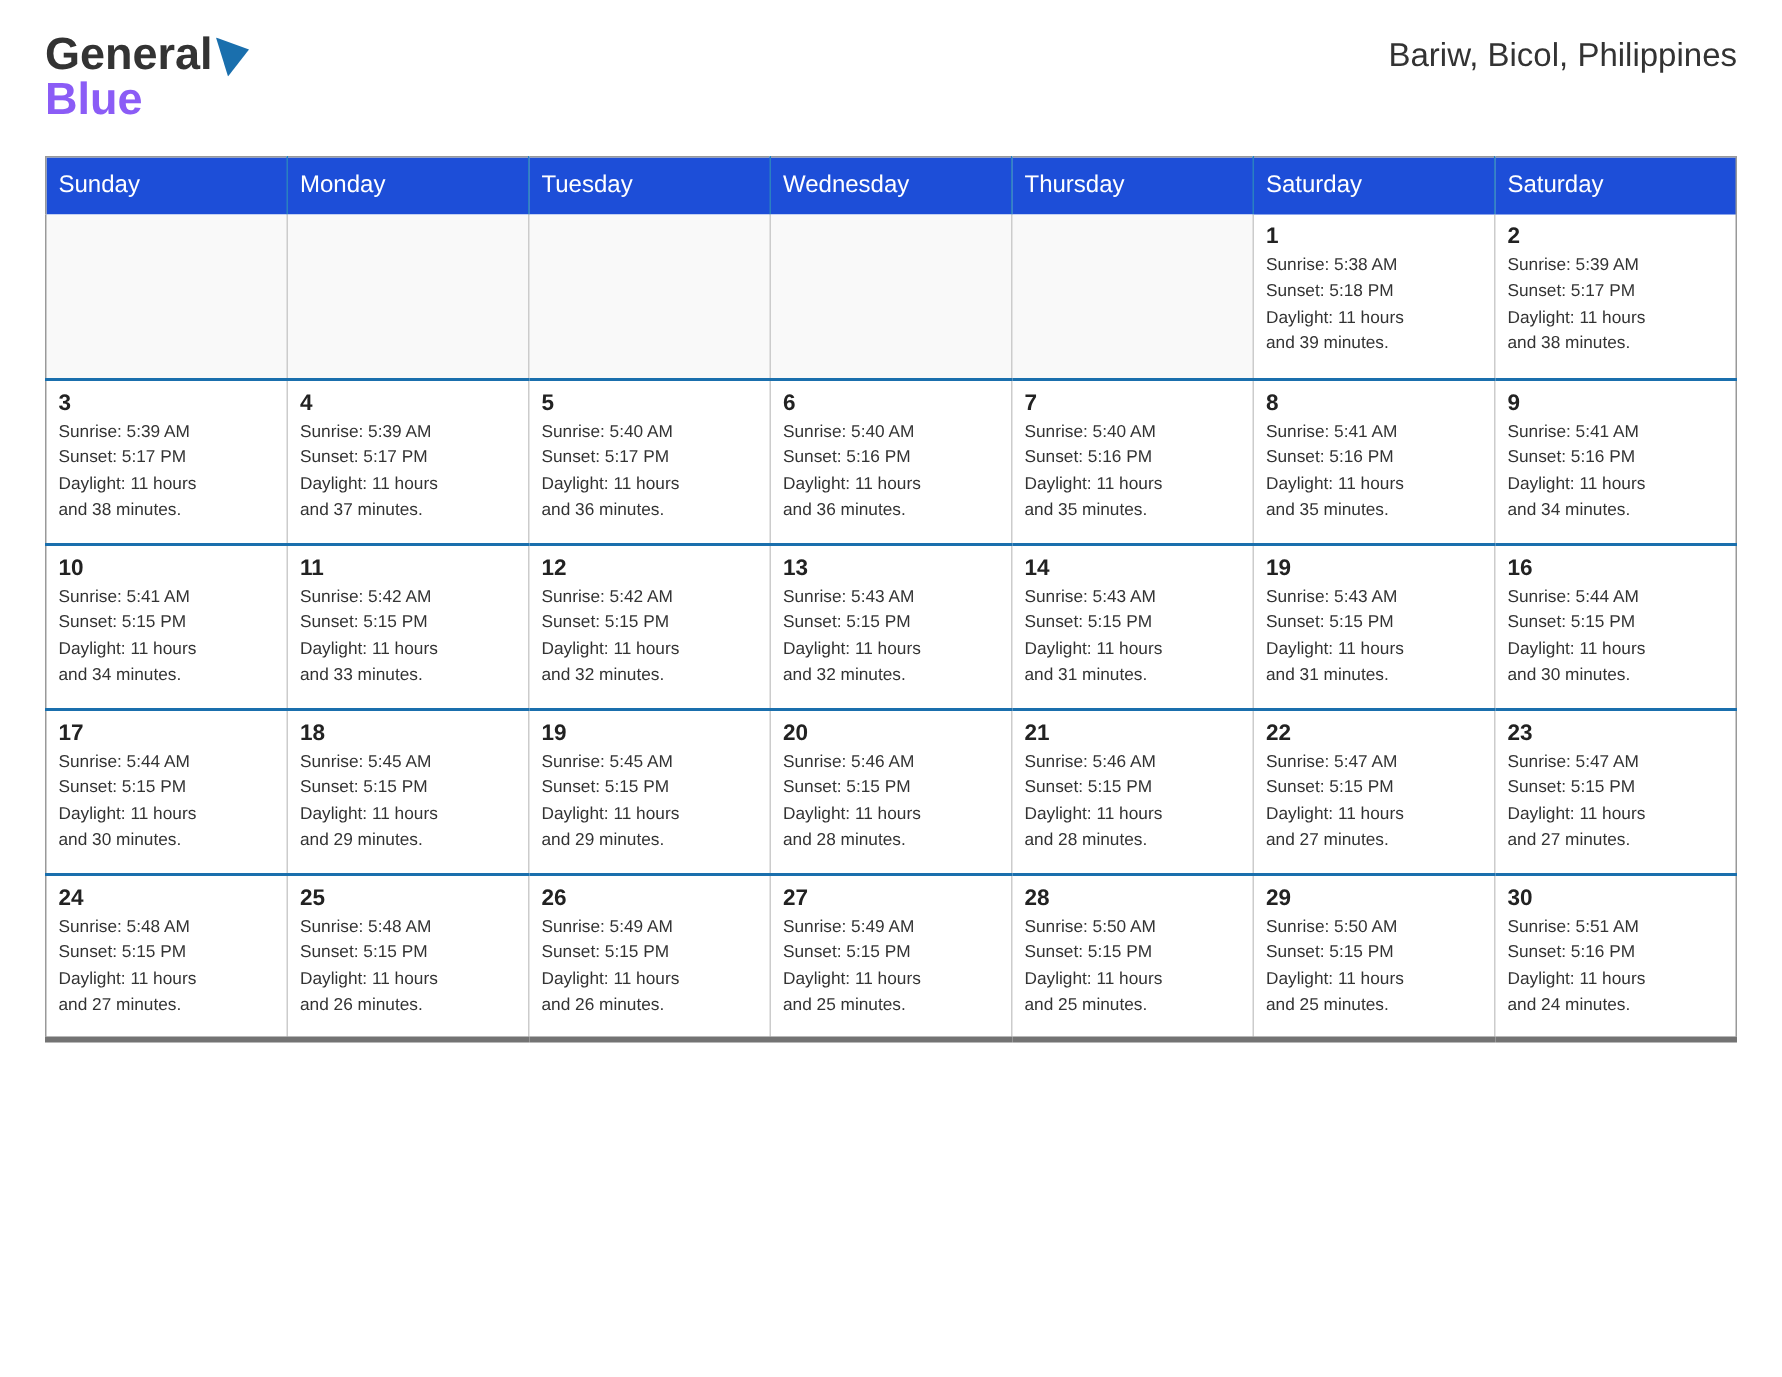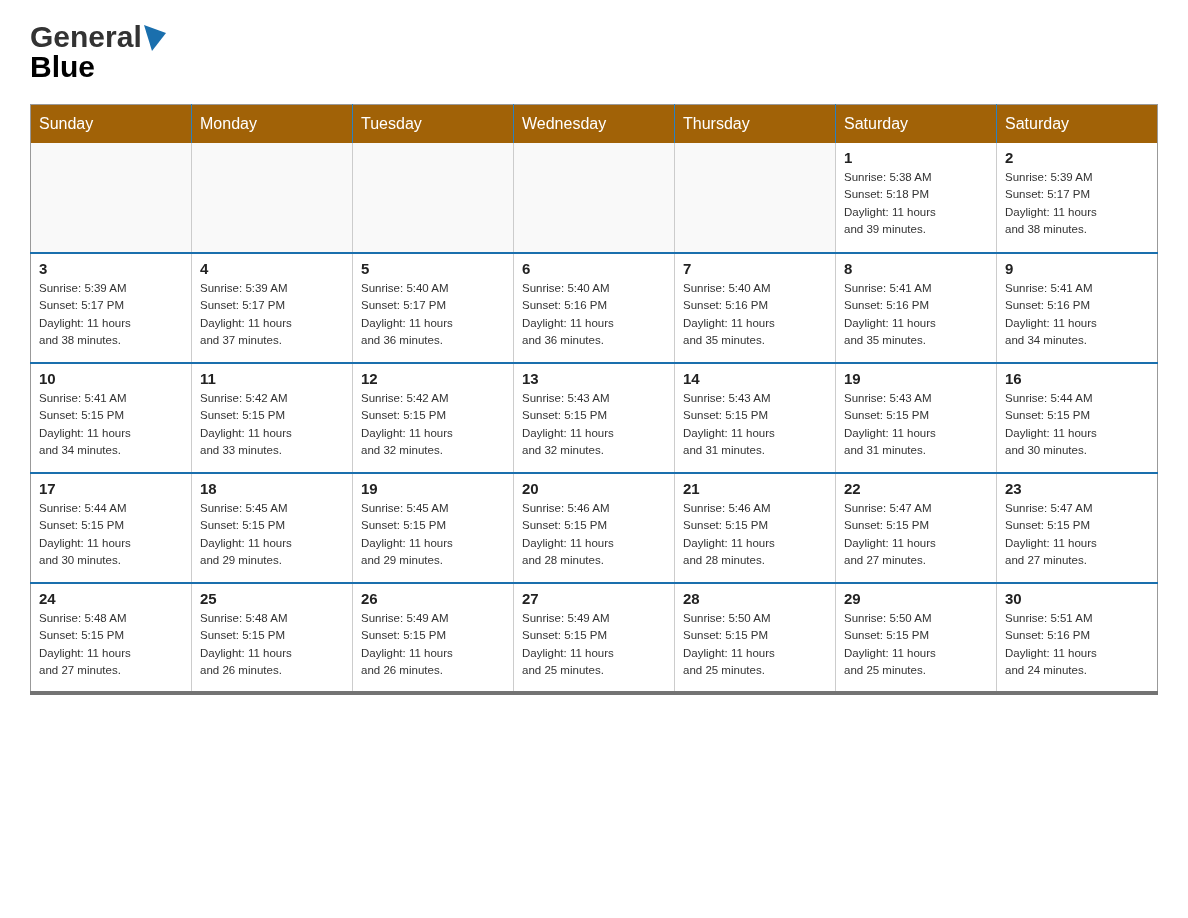--- a/index.html
+++ b/index.html
@@ -42,21 +42,21 @@
       margin-top: 4px;
     }
 
     .calendar-table {
       width: 100%;
       border-collapse: collapse;
       border: 1px solid #999;
     }
 
     .calendar-table th {
-      background-color: #a16207;
+      background-color: #1d4ed8;
       color: #fff;
       font-size: 16px;
       font-weight: normal;
       padding: 10px 8px;
       text-align: left;
       border-right: 1px solid #2a80c0;
     }
 
     .calendar-table th:last-child {
       border-right: none;
@@ -106,23 +106,24 @@
 <body>
 
 <div class="header">
   <div class="logo">
     <div class="logo-top-line">
       <span style="font-size:30px;font-weight:bold;color:#333;">General</span>
       <svg width="22" height="26" viewBox="0 0 22 26" style="margin-left:2px;margin-top:2px;">
         <polygon points="0,0 22,8 8,26" fill="#1a6fad"></polygon>
       </svg>
     </div>
-    <span style="font-size:30px;font-weight:bold;color:#000000;margin-top:-4px;">Blue</span>
+    <span style="font-size:30px;font-weight:bold;color:#8b5cf6;margin-top:-4px;">Blue</span>
   </div>
   <div class="title-block">
+    <div class="location-title">Bariw, Bicol, Philippines</div>
   </div>
 </div>
 
 <table class="calendar-table">
   <thead>
     <tr>
     <th>Sunday</th>
         <th>Monday</th>
         <th>Tuesday</th>
         <th>Wednesday</th>

